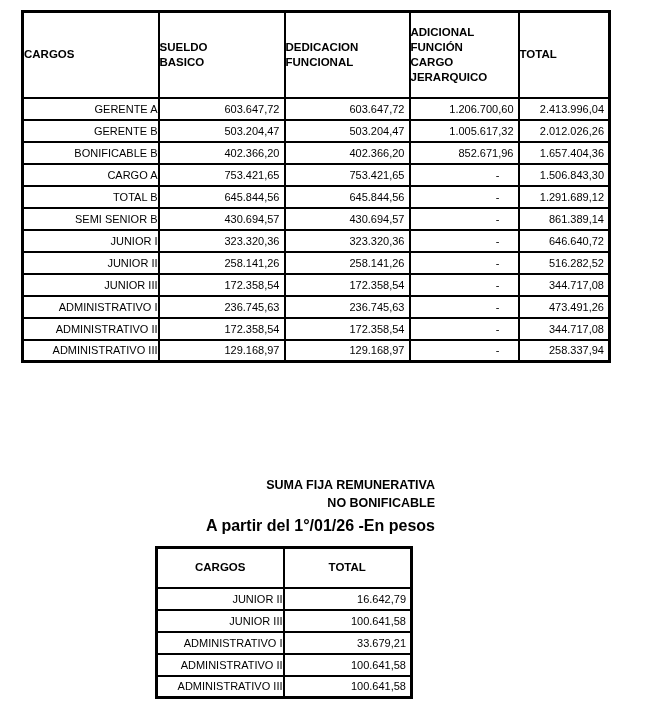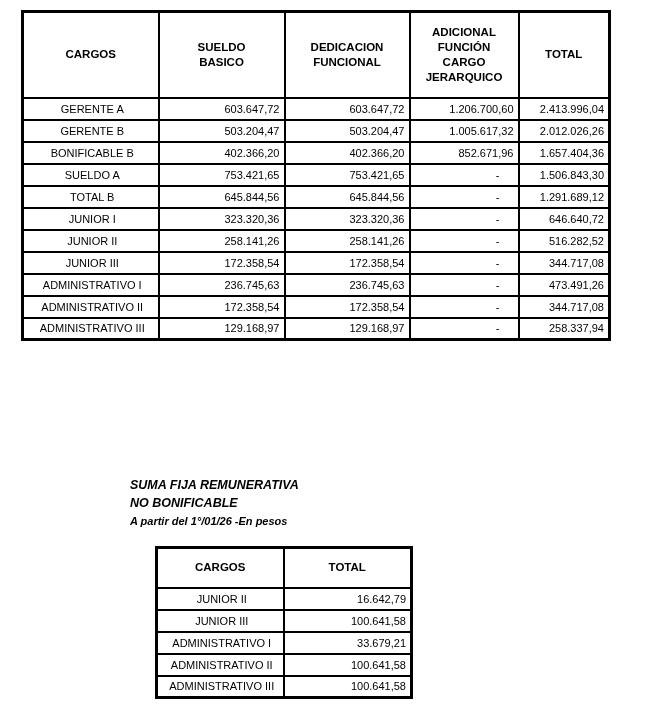--- a/index.html
+++ b/index.html
@@ -12,49 +12,48 @@
   }
   .page { position:relative; width:649px; height:719px; background:#fff; overflow:hidden; }
 
   table { border-collapse:collapse; table-layout:fixed; background:#fff; }
 
   
   .t1 { position:absolute; left:21px; top:10px; width:587px; border:3px solid #000; }
   .t1 th, .t1 td { border:2px solid #000; overflow:hidden; }
   .t1 th {
     height:86px; font-size:11.5px; font-weight:bold;
-    text-align:center; vertical-align:middle;
+    text-align:left; vertical-align:middle;
     white-space:pre-line; line-height:15px;
   }
   .t1 td { height:22px; font-size:11px; vertical-align:middle; }
 
   
   .t2 { position:absolute; left:155px; top:546px; width:255px; border:3px solid #000; }
   .t2 th, .t2 td { border:2px solid #000; overflow:hidden; }
   .t2 th {
     height:40px; font-size:11.5px; font-weight:bold;
     text-align:center; vertical-align:middle; line-height:15px;
   }
   .t2 td { height:22px; font-size:11px; vertical-align:middle; }
 
-  .lbl { text-align:center; padding-left:3px; }
+  .lbl { text-align:right; padding-left:3px; }
   .num { text-align:right; padding-right:4px; }
   .num.dash { padding-right:18px; }
 
   
   .section-head {
     position:absolute; left:130px; top:476px; width:305px;
-    text-align:left;
-    font-style:italic;
+    text-align:right;
   }
   .section-head .l1, .section-head .l2 {
     font-size:12.5px; font-weight:bold; line-height:18px;
   }
   .section-head .l3 {
-    font-size:11px; font-weight:bold; line-height:16px; margin-top:1px;
+    font-size:16px; font-weight:bold; line-height:16px; margin-top:6px;
   }
 </style>
 </head>
 <body>
 
 <div class="page">
 
   <table class="t1">
     <colgroup>
       <col style="width:136px">
@@ -93,32 +92,39 @@
         <td class="num">2.012.026,26</td>
       </tr>
       <tr>
         <td class="lbl">BONIFICABLE B</td>
         <td class="num">402.366,20</td>
         <td class="num">402.366,20</td>
         <td class="num adic">852.671,96</td>
         <td class="num">1.657.404,36</td>
       </tr>
       <tr>
-        <td class="lbl">SUELDO A</td>
+        <td class="lbl">CARGO A</td>
         <td class="num">753.421,65</td>
         <td class="num">753.421,65</td>
         <td class="num adic dash">-</td>
         <td class="num">1.506.843,30</td>
       </tr>
       <tr>
         <td class="lbl">TOTAL B</td>
         <td class="num">645.844,56</td>
         <td class="num">645.844,56</td>
         <td class="num adic dash">-</td>
         <td class="num">1.291.689,12</td>
+      </tr>
+      <tr>
+        <td class="lbl">SEMI SENIOR B</td>
+        <td class="num">430.694,57</td>
+        <td class="num">430.694,57</td>
+        <td class="num adic dash">-</td>
+        <td class="num">861.389,14</td>
       </tr>
       <tr>
         <td class="lbl">JUNIOR I</td>
         <td class="num">323.320,36</td>
         <td class="num">323.320,36</td>
         <td class="num adic dash">-</td>
         <td class="num">646.640,72</td>
       </tr>
       <tr>
         <td class="lbl">JUNIOR II</td>

